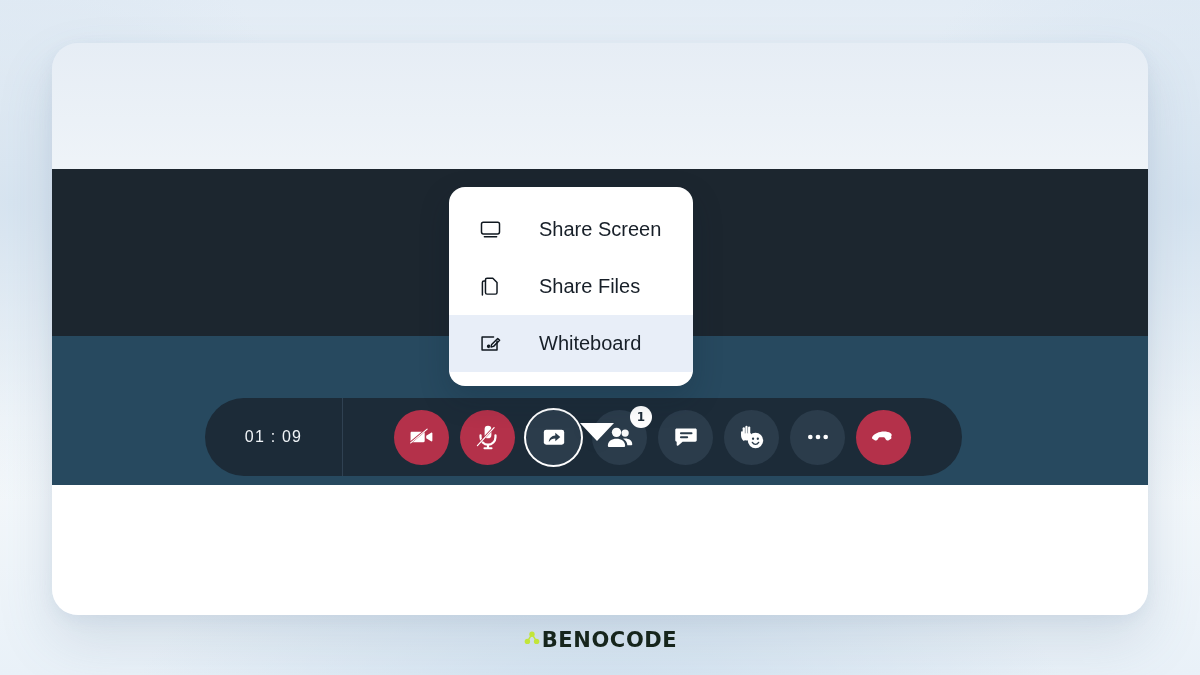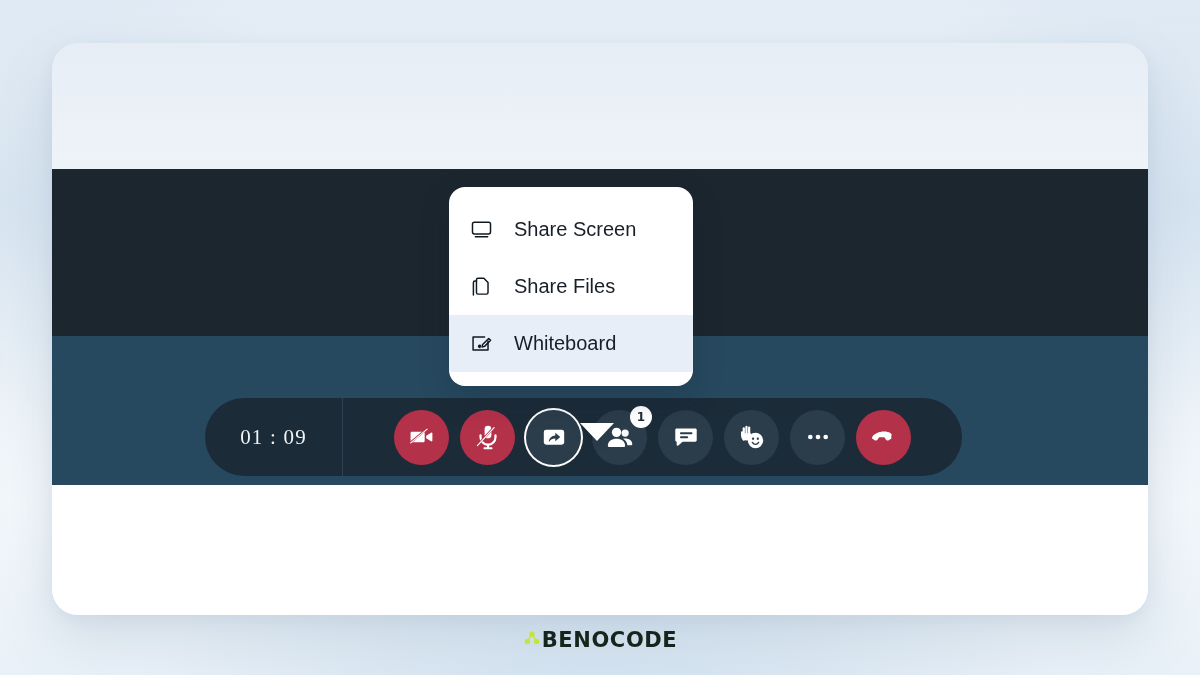--- a/index.html
+++ b/index.html
@@ -72,23 +72,23 @@
   #timer-section {
     width: 138px;
     height: 100%;
     display: flex;
     align-items: center;
     justify-content: center;
     border-right: 1.5px solid #2f4152;
   }
   #timer-text {
     color: #f0f4f7;
-    font-size: 21px;
+    font-size: 16px;
     letter-spacing: 1.2px;
-    font-family: Liberation Serif, serif;
+    font-family: Liberation Sans, sans-serif;
   }
 
   #buttons-section {
     flex: 1;
     height: 100%;
     display: flex;
     align-items: center;
     justify-content: center;
     gap: 11px;
     padding: 0 11px;
@@ -143,22 +143,22 @@
     background: #ffffff;
     padding: 14px 0;
     box-shadow: 0 12px 30px rgba(15,30,50,0.22);
     overflow: hidden;
     z-index: 30;
   }
   .menu-item {
     height: 57px;
     display: flex;
     align-items: center;
-    padding: 0 0 0 20px;
-    gap: 21px;
+    padding: 0 0 0 29px;
+    gap: 37px;
     cursor: pointer;
     background: transparent;
   }
   .menu-item.selected { background: #e8eef8; }
   .menu-item .mi-icon {
     width: 24px;
     height: 24px;
     display: flex;
     align-items: center;
     justify-content: center;

